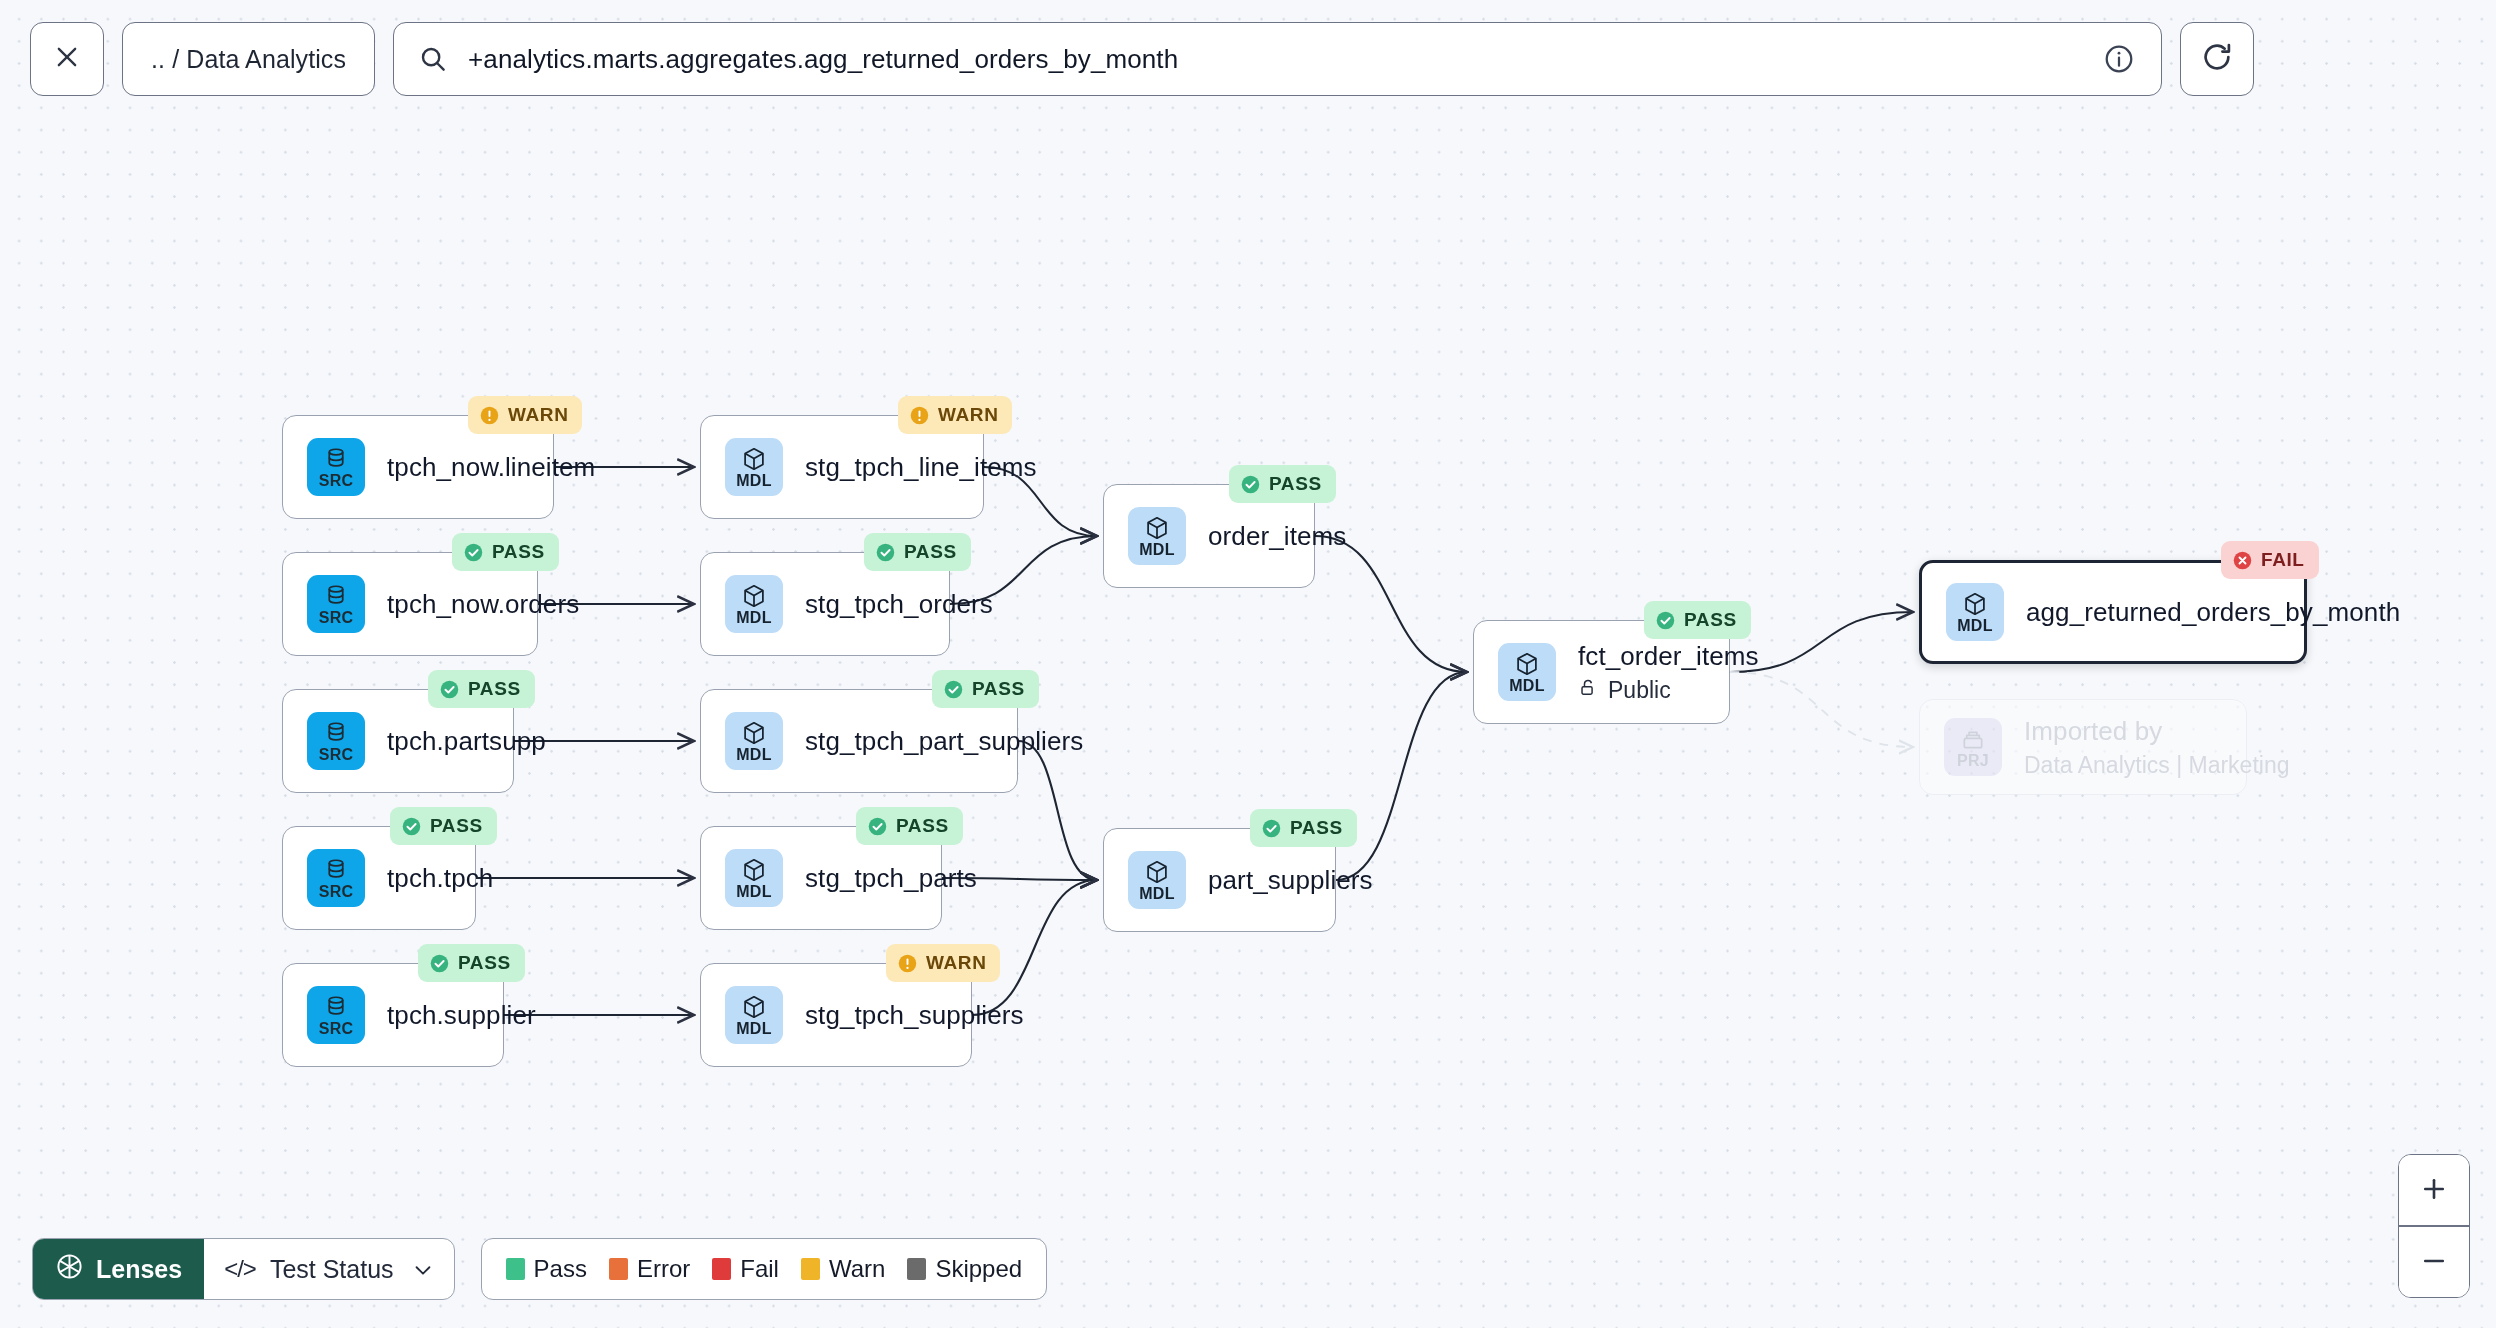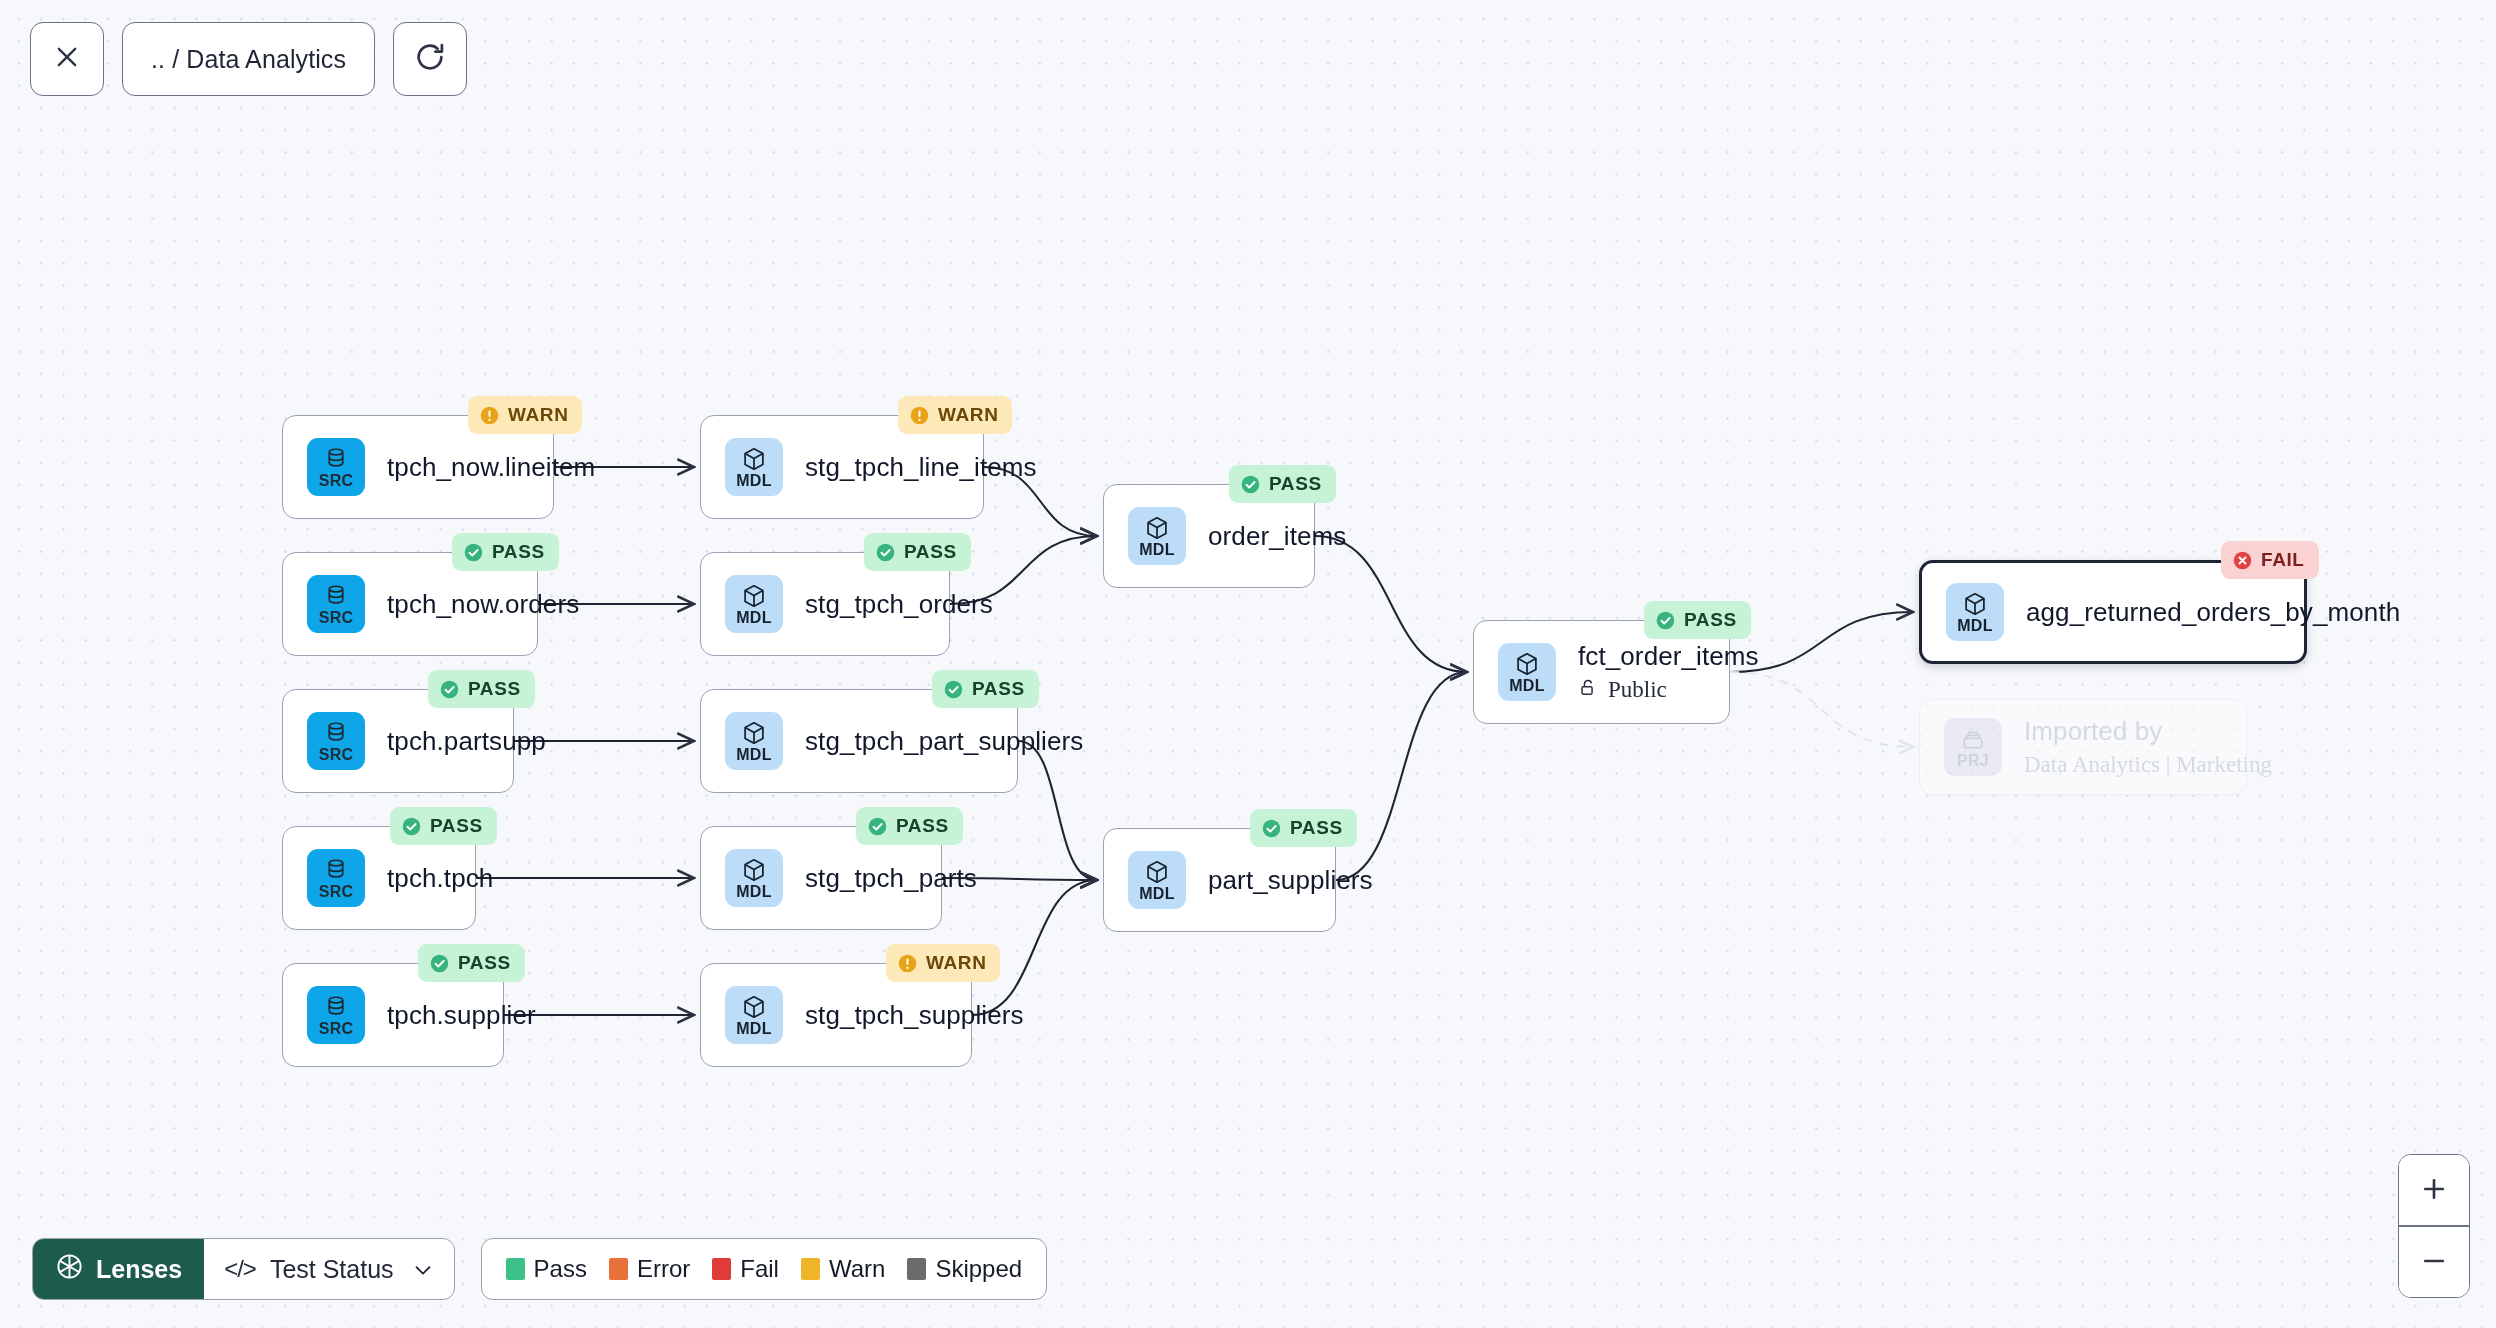--- a/index.html
+++ b/index.html
@@ -99,21 +99,21 @@
     flex: 0 0 auto; gap: 1px;
   }
   .typebadge.src { background: #0ea5e9; color: #1d2b33; }
   .typebadge.mdl { background: #bcdcf8; color: #16222e; align-items: center; }
   .typebadge.prj { background: #e2e3f3; color: #b9bcc9; }
   .typebadge svg { width: 26px; height: 26px; display: block; }
   .typebadge .tlabel { font-size: 16px; font-weight: 600; line-height: 1; letter-spacing: .3px; }
 
   .ntext { margin-left: 22px; display: flex; flex-direction: column; justify-content: flex-end; gap: 5px; }
   .ntitle { font-size: 26px; color: #11182a; white-space: nowrap; letter-spacing: .1px; }
-  .nsub { font-size: 23px; color: #252c3b; display: flex; align-items: center; gap: 9px; white-space: nowrap; font-family: Liberation Serif, serif; }
+  .nsub { font-size: 23px; color: #252c3b; display: flex; align-items: center; gap: 9px; white-space: nowrap; }
   .nsub svg { width: 21px; height: 21px; flex: 0 0 auto; }
   .node.ghost .ntitle, .node.ghost .nsub { color: #c3c7d1; }
 
   
   .chip {
     position: absolute;
     height: 38px; padding: 0 14px 0 11px;
     border-radius: 9px;
     display: flex; align-items: center; gap: 8px;
     font-size: 19px; font-weight: 700; letter-spacing: .6px;
@@ -195,20 +195,36 @@
           <line x1="5" y1="5" x2="19" y2="19"></line>
             <line x1="19" y1="5" x2="5" y2="19"></line>
         </svg>
       </span>
     </div>
 
     <div class="tb-btn tb-breadcrumb">
       <span>.. / Data Analytics</span>
     </div>
 
+    <div class="tb-search">
+      <span class="sicon">
+        <svg viewBox="0 0 24 24" fill="none" stroke="currentColor" stroke-width="1.9" stroke-linecap="round">
+          <circle cx="10.5" cy="10.5" r="6.5"></circle>
+            <line x1="15.4" y1="15.4" x2="20.5" y2="20.5"></line>
+        </svg>
+      </span>
+      <span class="sval" title="Search lineage">+analytics.marts.aggregates.agg_returned_orders_by_month</span>
+      <span class="info">
+        <svg viewBox="0 0 24 24" fill="none" stroke="currentColor" stroke-width="1.7">
+          <circle cx="12" cy="12" r="9.2"></circle>
+          <line x1="12" y1="11" x2="12" y2="17" stroke-linecap="round"></line>
+          <circle cx="12" cy="7.6" r="1.05" fill="currentColor" stroke="none"></circle>
+        </svg>
+      </span>
+    </div>
 
     <div class="tb-btn tb-refresh">
       <span>
         <svg viewBox="0 0 24 24" fill="none" stroke="currentColor" stroke-width="1.9" stroke-linecap="round" stroke-linejoin="round">
           <path d="M20 12a8 8 0 1 1-2.6-5.9"></path>
           <polyline points="20.4 3.6 20.4 8.2 15.8 8.2"></polyline>
         </svg>
       </span>
     </div>
   </div>

